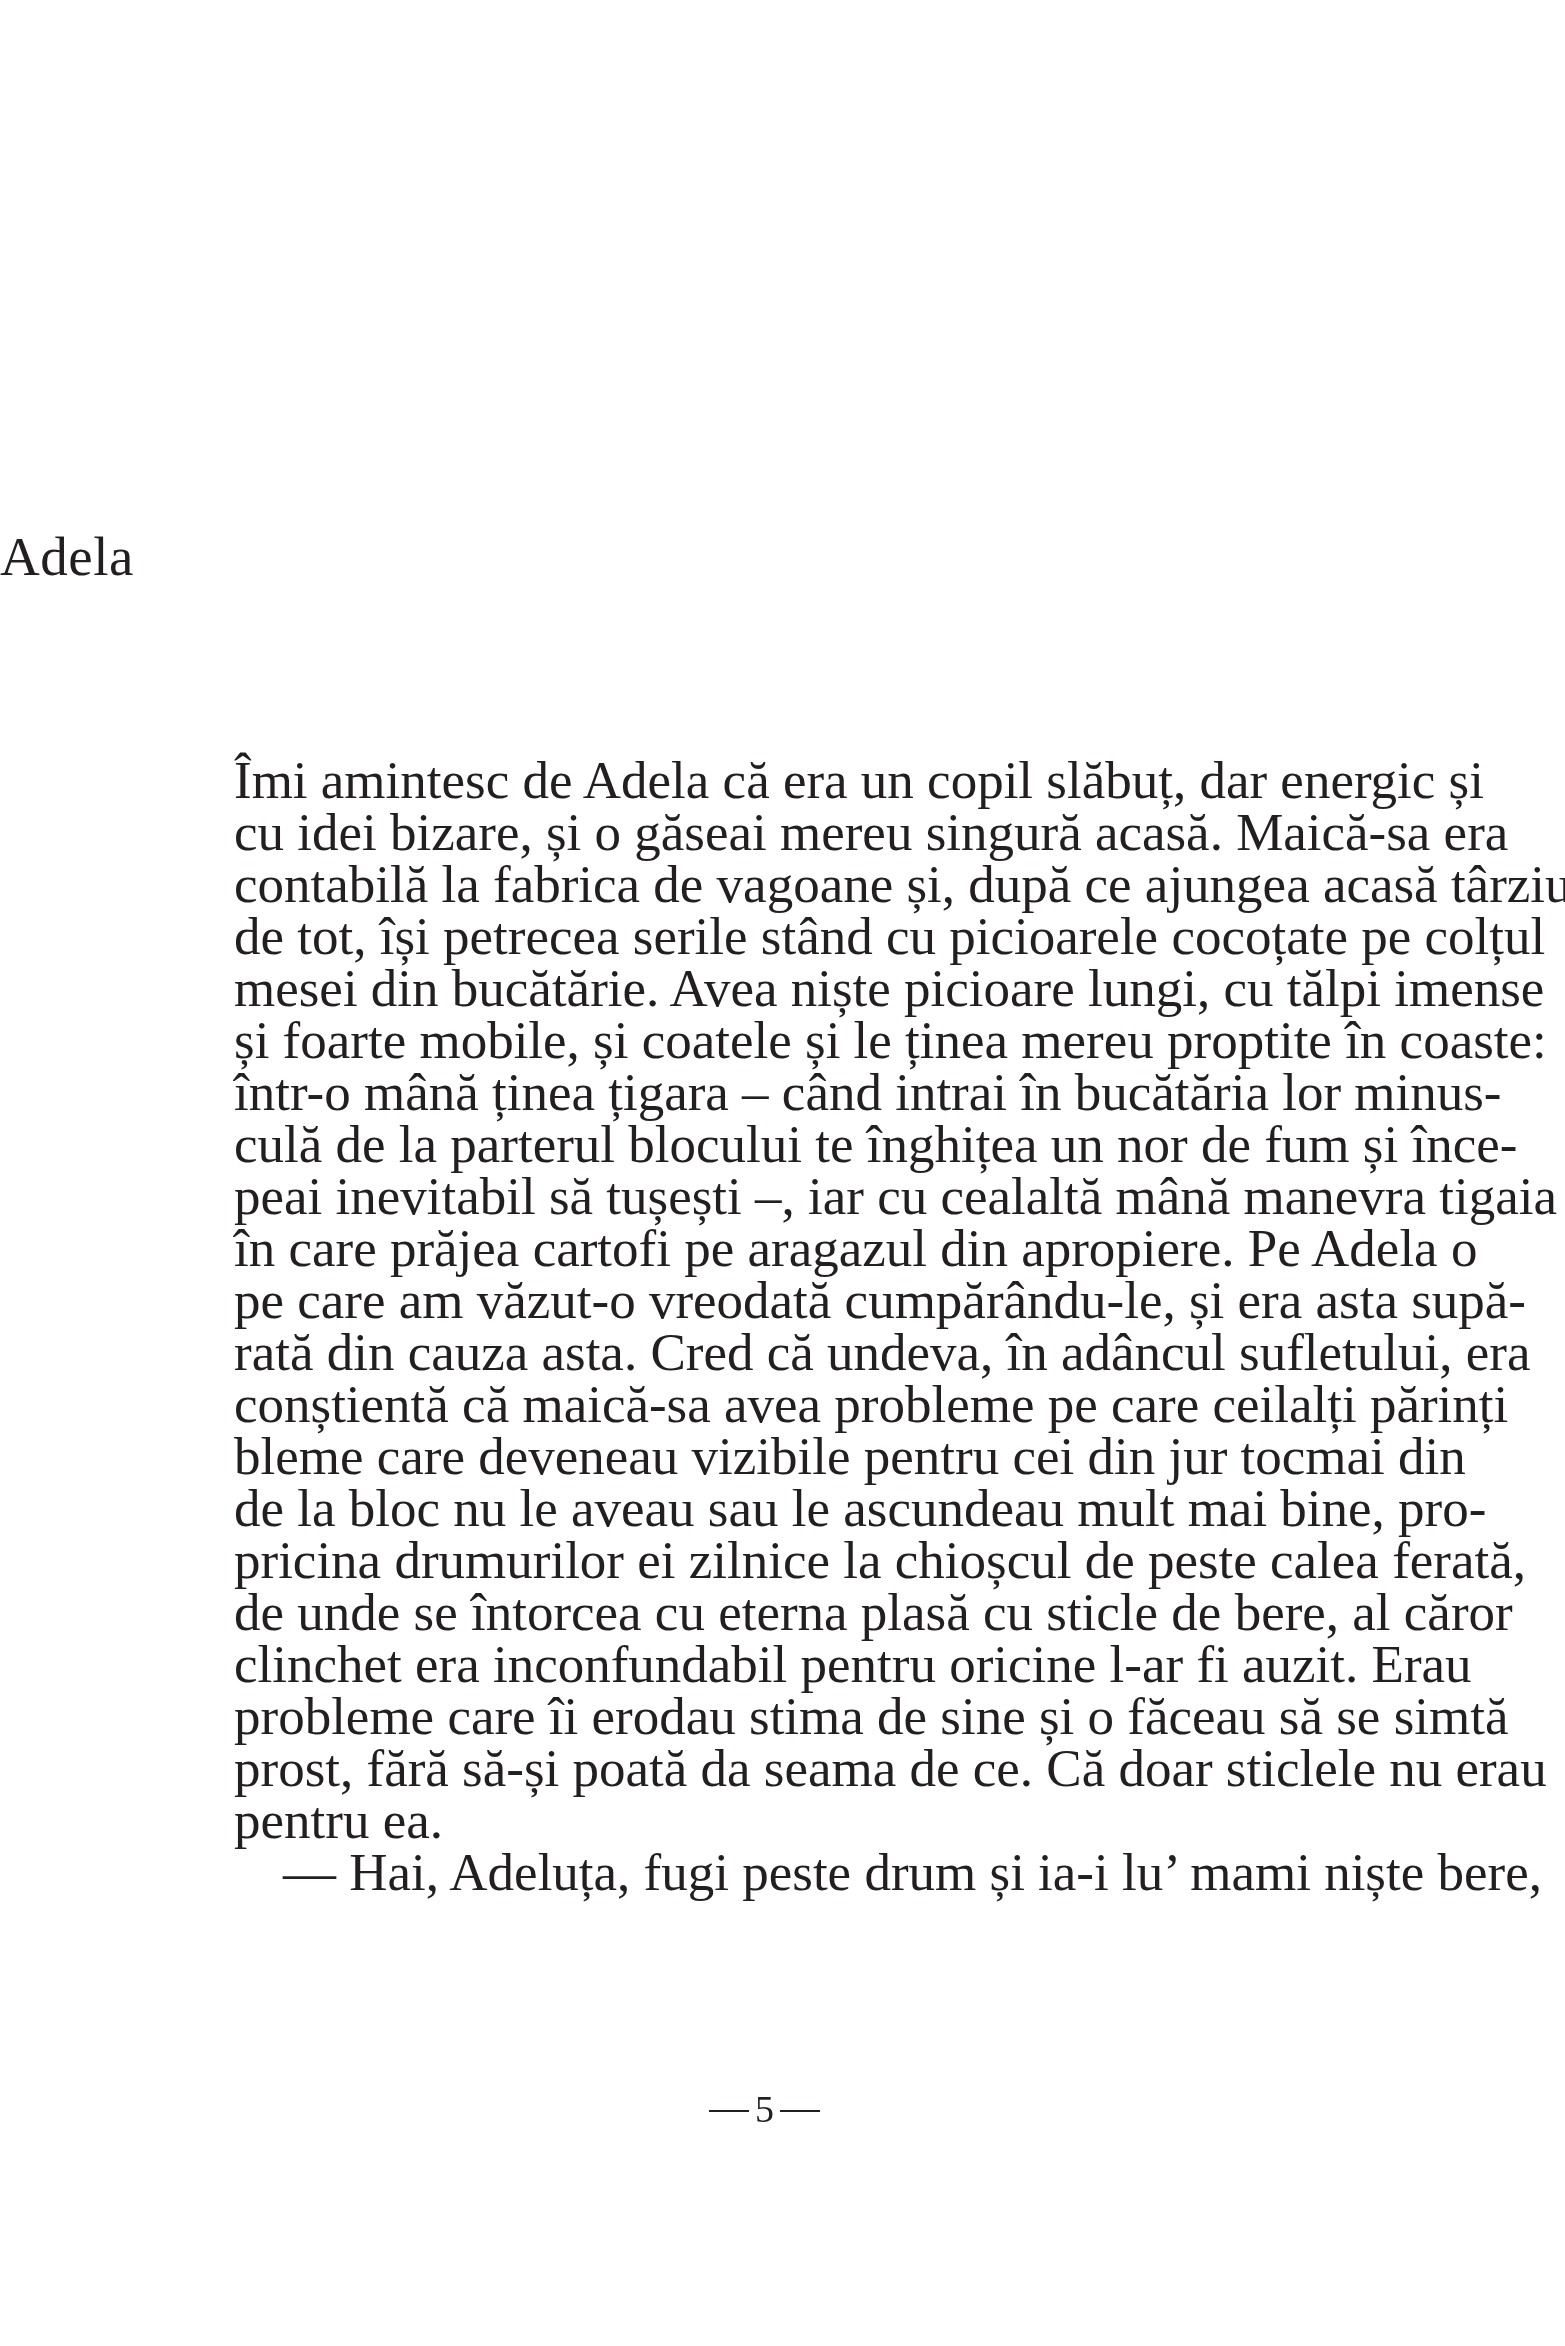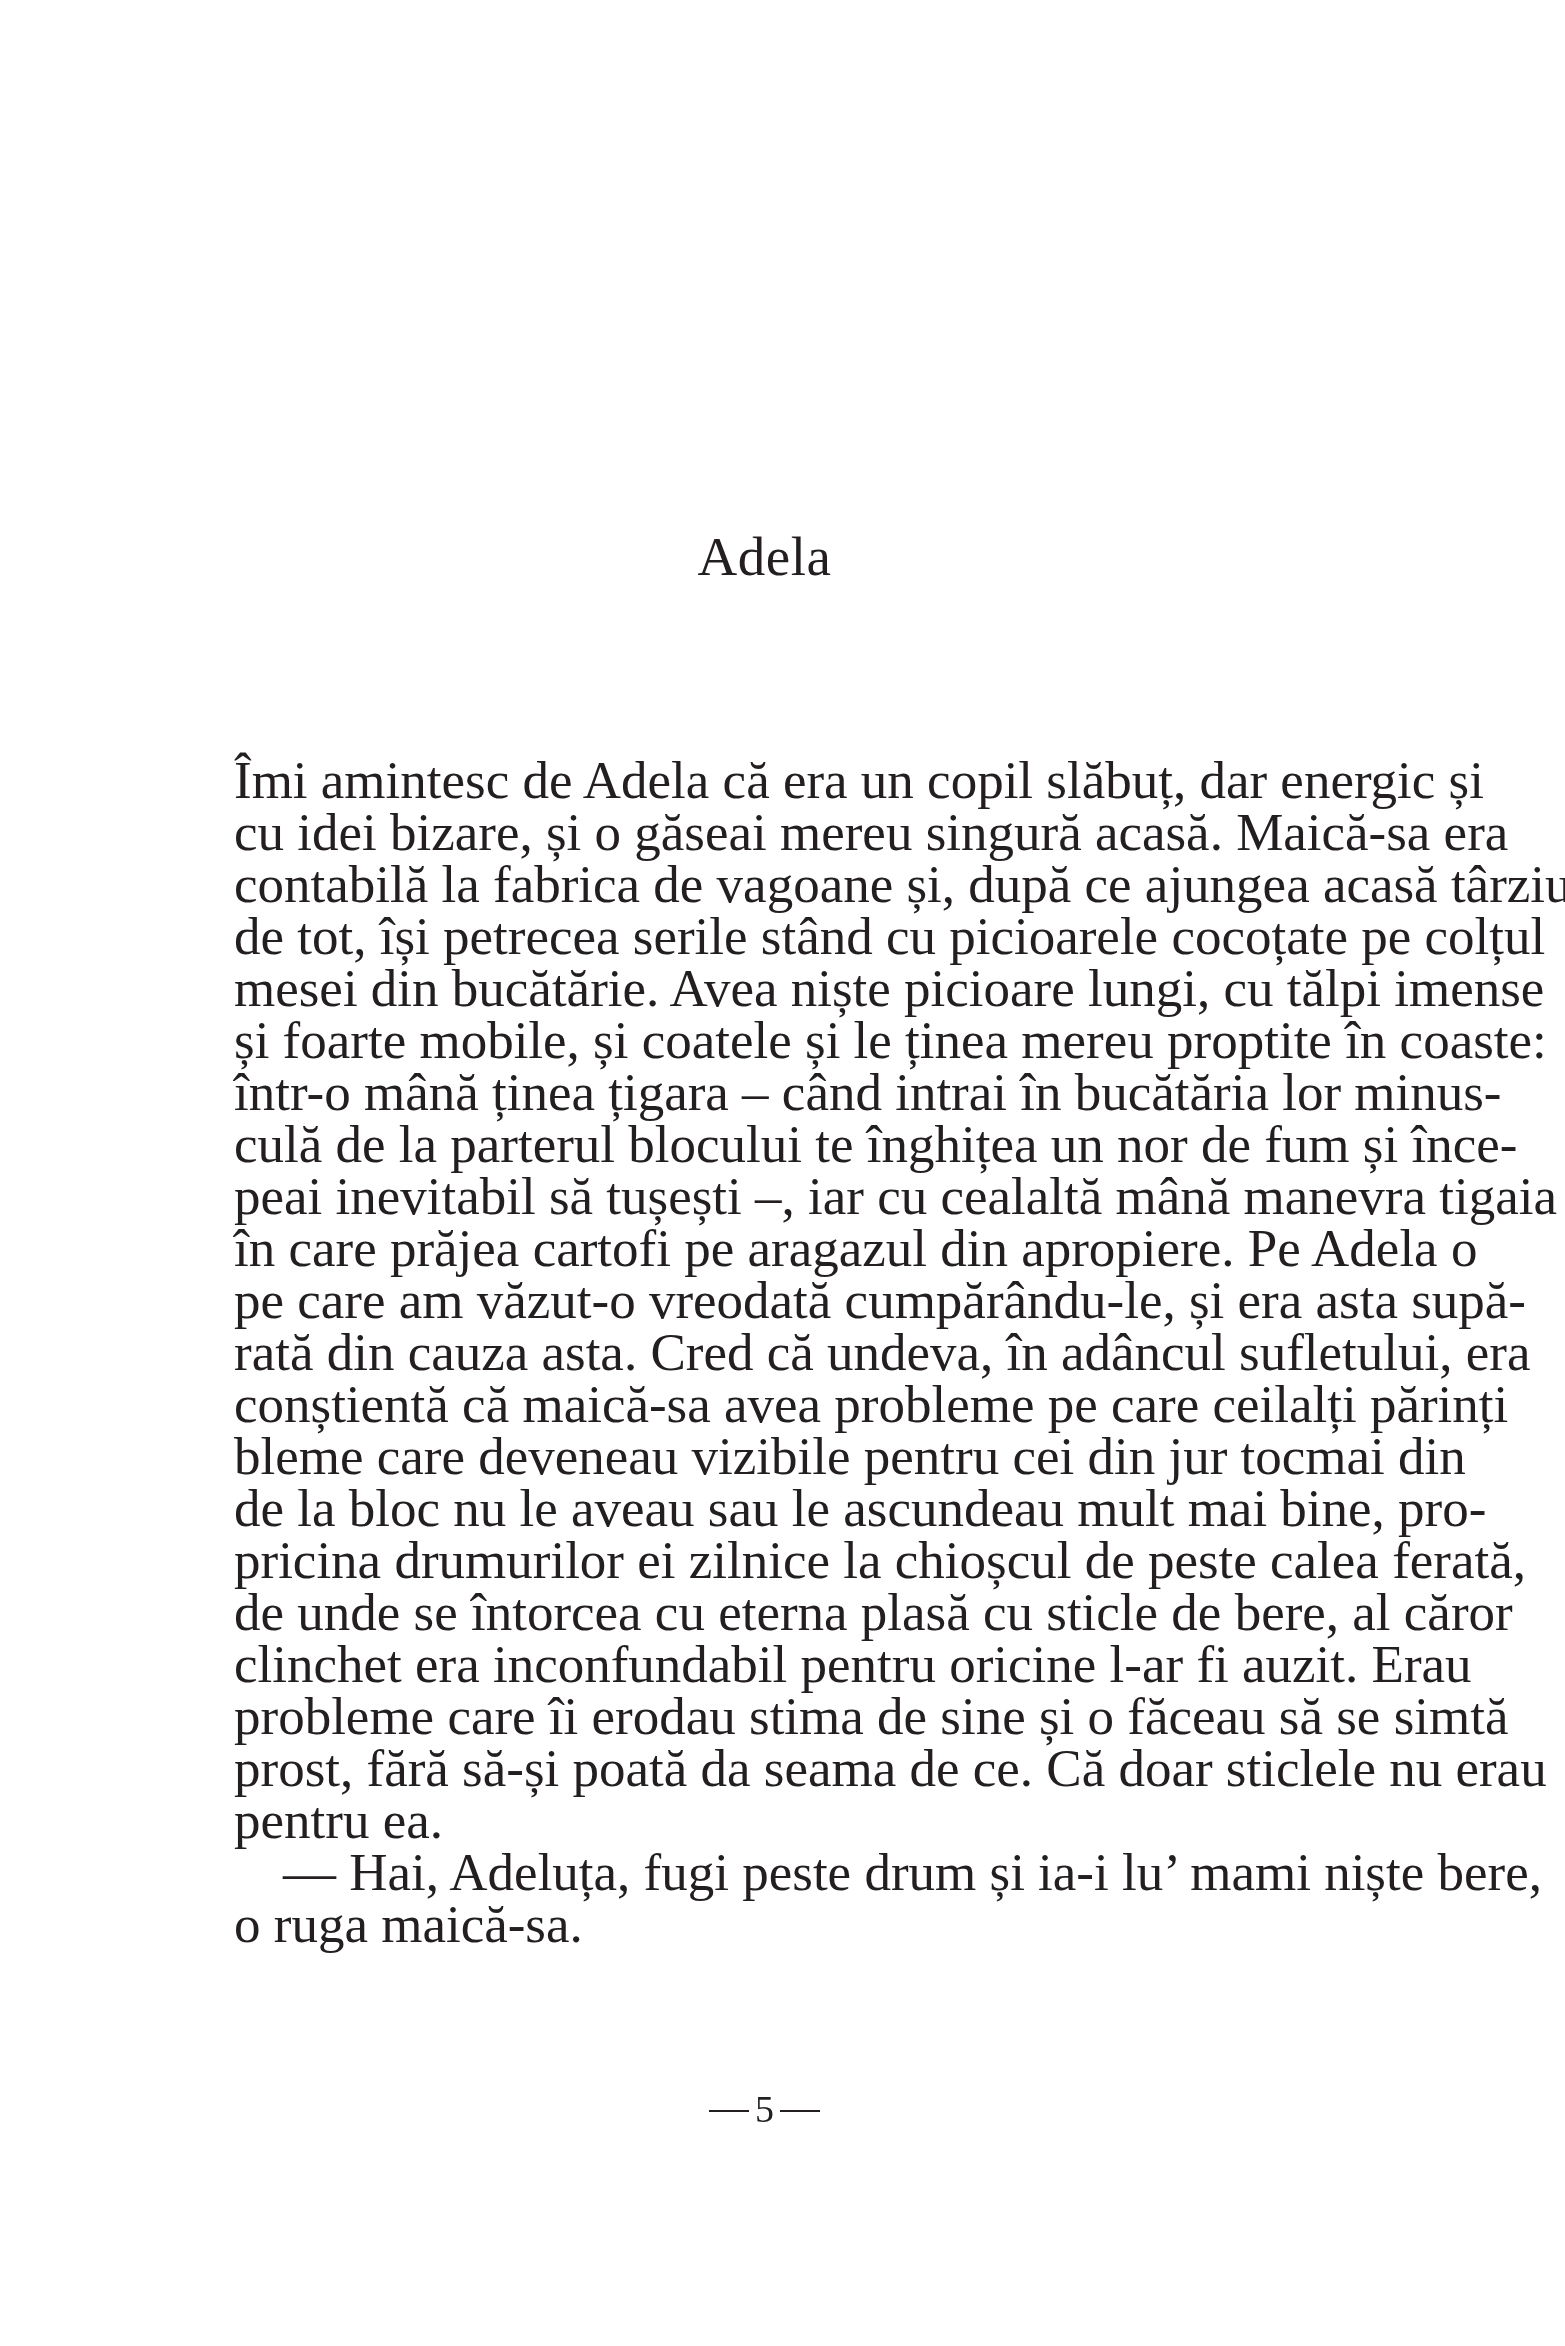--- a/index.html
+++ b/index.html
@@ -20,21 +20,21 @@
       left: 0; top: 0;
       width: 1565px;
       height: 2347px;
       background: #ffffff;
     }
     .chapter-title {
       position: absolute;
       left: 0;
       width: 1529px;
       top: 526px;
-      text-align: center;
+      text-align: left;
       font-family: "Liberation Serif", "DejaVu Serif", serif;
       font-size: 55px;
       line-height: 61px;
       margin: 0;
       font-weight: normal;
       letter-spacing: 0.5px;
     }
     .body-text {
       position: absolute;
       left: 234px;
@@ -101,21 +101,20 @@
     <span class="line">conștientă că maică-sa avea probleme pe care ceilalți părinți</span>
     <span class="line">bleme care deveneau vizibile pentru cei din jur tocmai din</span>
     <span class="line">de la bloc nu le aveau sau le ascundeau mult mai bine, pro-</span>
     <span class="line">pricina drumurilor ei zilnice la chioșcul de peste calea ferată,</span>
     <span class="line">de unde se întorcea cu eterna plasă cu sticle de bere, al căror</span>
     <span class="line">clinchet era inconfundabil pentru oricine l-ar fi auzit. Erau</span>
     <span class="line">probleme care îi erodau stima de sine și o făceau să se simtă</span>
     <span class="line">prost, fără să-și poată da seama de ce. Că doar sticlele nu erau</span>
     <span class="line last">pentru ea.</span>
     <span class="line indent">— Hai, Adeluța, fugi peste drum și ia-i lu’ mami niște bere,</span>
-    <span class="line last">o ruga maică-sa.</span>
   </div>
 
   <div class="page-number">
     <span class="pn-dash"></span><span>5</span><span class="pn-dash"></span>
   </div>
 
 </div>
 
 
 </body></html>

